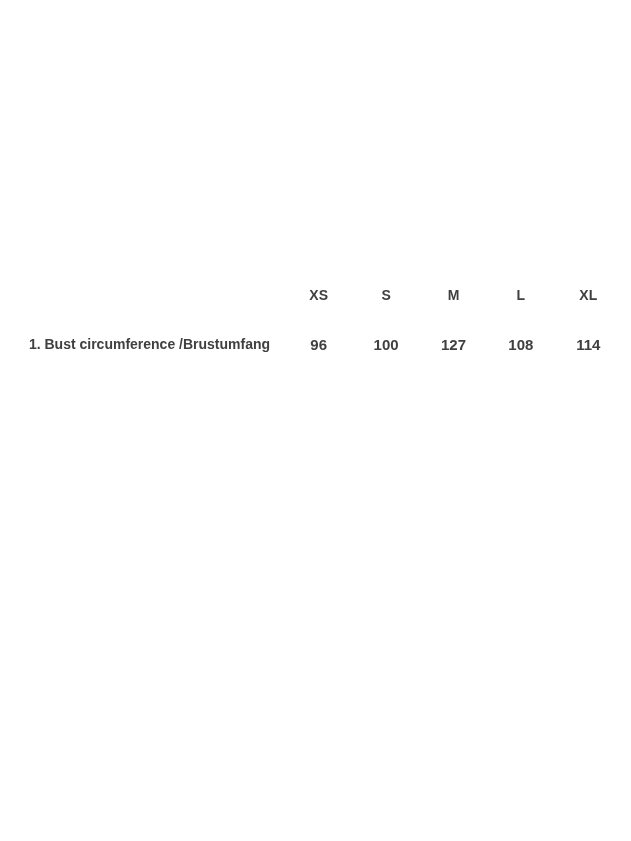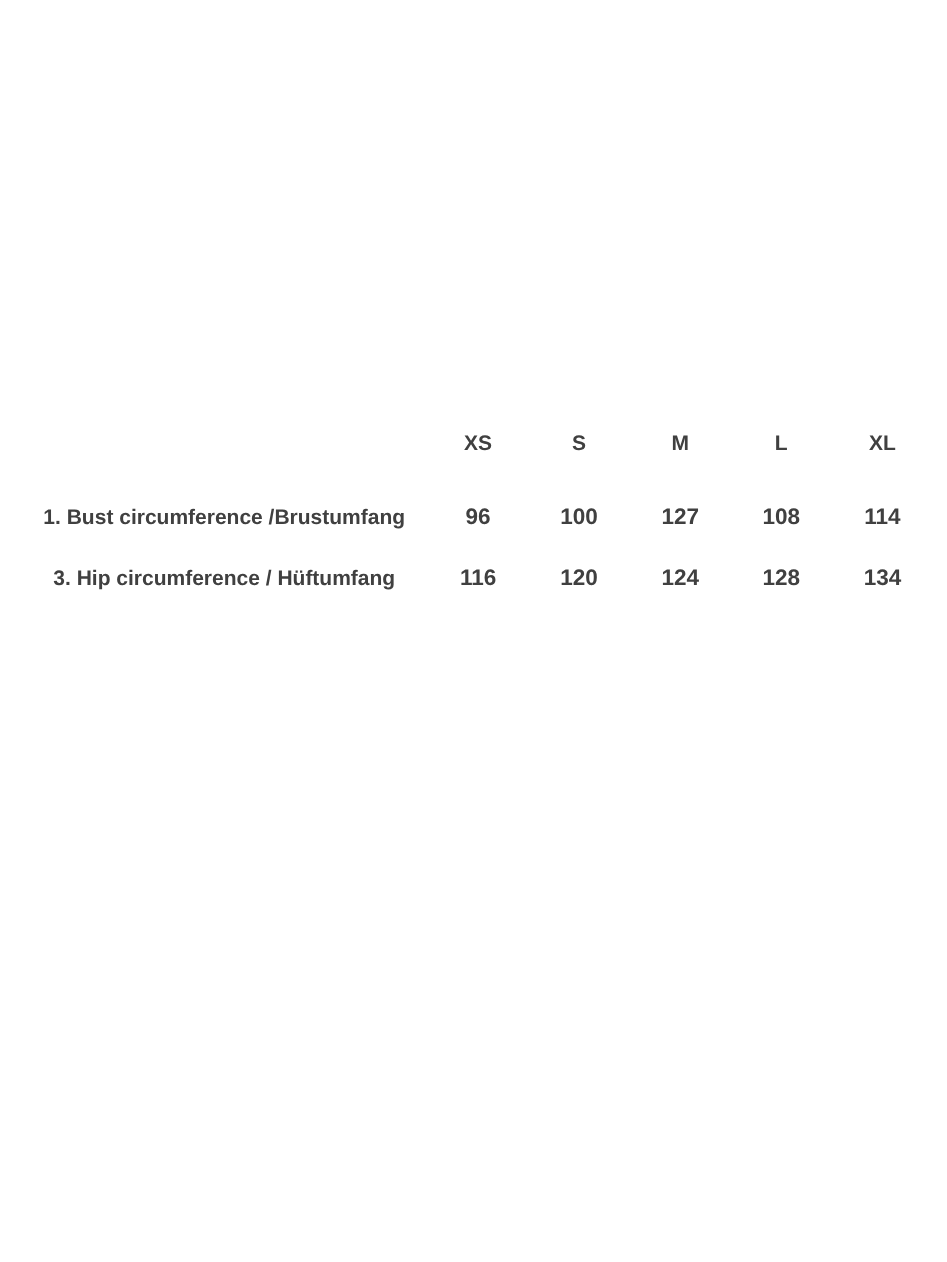--- a/index.html
+++ b/index.html
@@ -69,23 +69,15 @@
     </thead>
     <tbody>
       <tr>
         <td class="label">1. Bust circumference /Brustumfang</td>
         <td class="val">96</td>
         <td class="val">100</td>
         <td class="val">127</td>
         <td class="val">108</td>
         <td class="val">114</td>
       </tr>
-      <tr>
-        <td class="label">3. Hip circumference / Hüftumfang</td>
-        <td class="val">116</td>
-        <td class="val">120</td>
-        <td class="val">124</td>
-        <td class="val">128</td>
-        <td class="val">134</td>
-      </tr>
     </tbody>
   </table>
 </div>
 
 </body></html>

